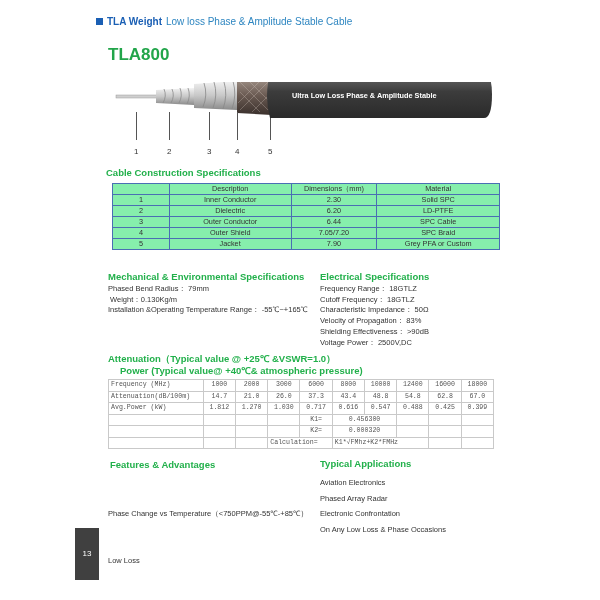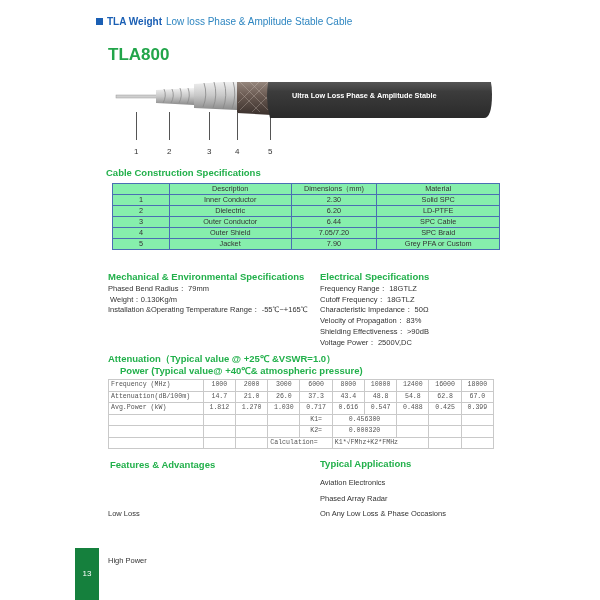--- a/index.html
+++ b/index.html
@@ -19,21 +19,21 @@
 
   
   table.cons { position:absolute; left:112px; top:183px; width:388px; border-collapse:collapse; background:#86efac; font-size:7.3px; color:#333; }
   table.cons td { border:1px solid #4a6fb3; height:10px; padding:0; text-align:center; line-height:10px; }
 
   
   table.att { position:absolute; left:108px; top:379px; width:386px; border-collapse:collapse; font-family:"Liberation Mono", monospace; font-size:6.6px; color:#555; }
   table.att td { border:1px solid #c9c9c9; height:10.5px; padding:0 2px; text-align:center; line-height:10px; white-space:nowrap; }
   table.att td.lbl { text-align:left; }
 
-  .page-tab { left:75px; top:548px; width:24px; height:52px; background:#15803d; color:#fff; font-size:8px; text-align:center; line-height:52px; }
+  .page-tab { left:75px; top:528px; width:24px; height:52px; background:#404040; color:#fff; font-size:8px; text-align:center; line-height:52px; }
 </style>
 </head>
 <body>
 
 <div class="abs series">
   <span class="sq"></span><b>TLA Weight</b><span>Low loss Phase &amp; Amplitude Stable Cable</span>
 </div>
 <div class="abs model">TLA800</div>
 
 <div class="abs cable-wrap">
@@ -246,26 +246,28 @@
     <td colspan="2" class="lbl">Calculation=</td>
     <td colspan="3" class="lbl">K1*√FMhz+K2*FMHz</td>
     <td></td>
         <td></td>
   </tr>
 </tbody>
   </table>
 
 <div class="abs green-h" style="left:110px; top:459px;">Features &amp; Advantages</div>
 <div class="abs" style="left:108px; top:475px; font-size:7.5px; color:#333; line-height:15.5px; white-space:pre;">
+  <div>Phase Change vs Temperature（&lt;750PPM@-55℃-+85℃）</div>
   <div>Low Loss</div>
   <div>High Power</div>
   
   
 </div>
 
 <div class="abs green-h" style="left:320px; top:458px;">Typical Applications</div>
 <div class="abs" style="left:320px; top:475px; font-size:7.5px; color:#333; line-height:15.5px; white-space:nowrap;">
   <div>Aviation Electronics</div>
   <div>Phased Array Radar</div>
+  <div>Electronic Confrontation</div>
   <div>On Any Low Loss &amp; Phase Occasions</div>
 </div>
 
 <div class="abs page-tab">13</div>
 
 </body></html>

